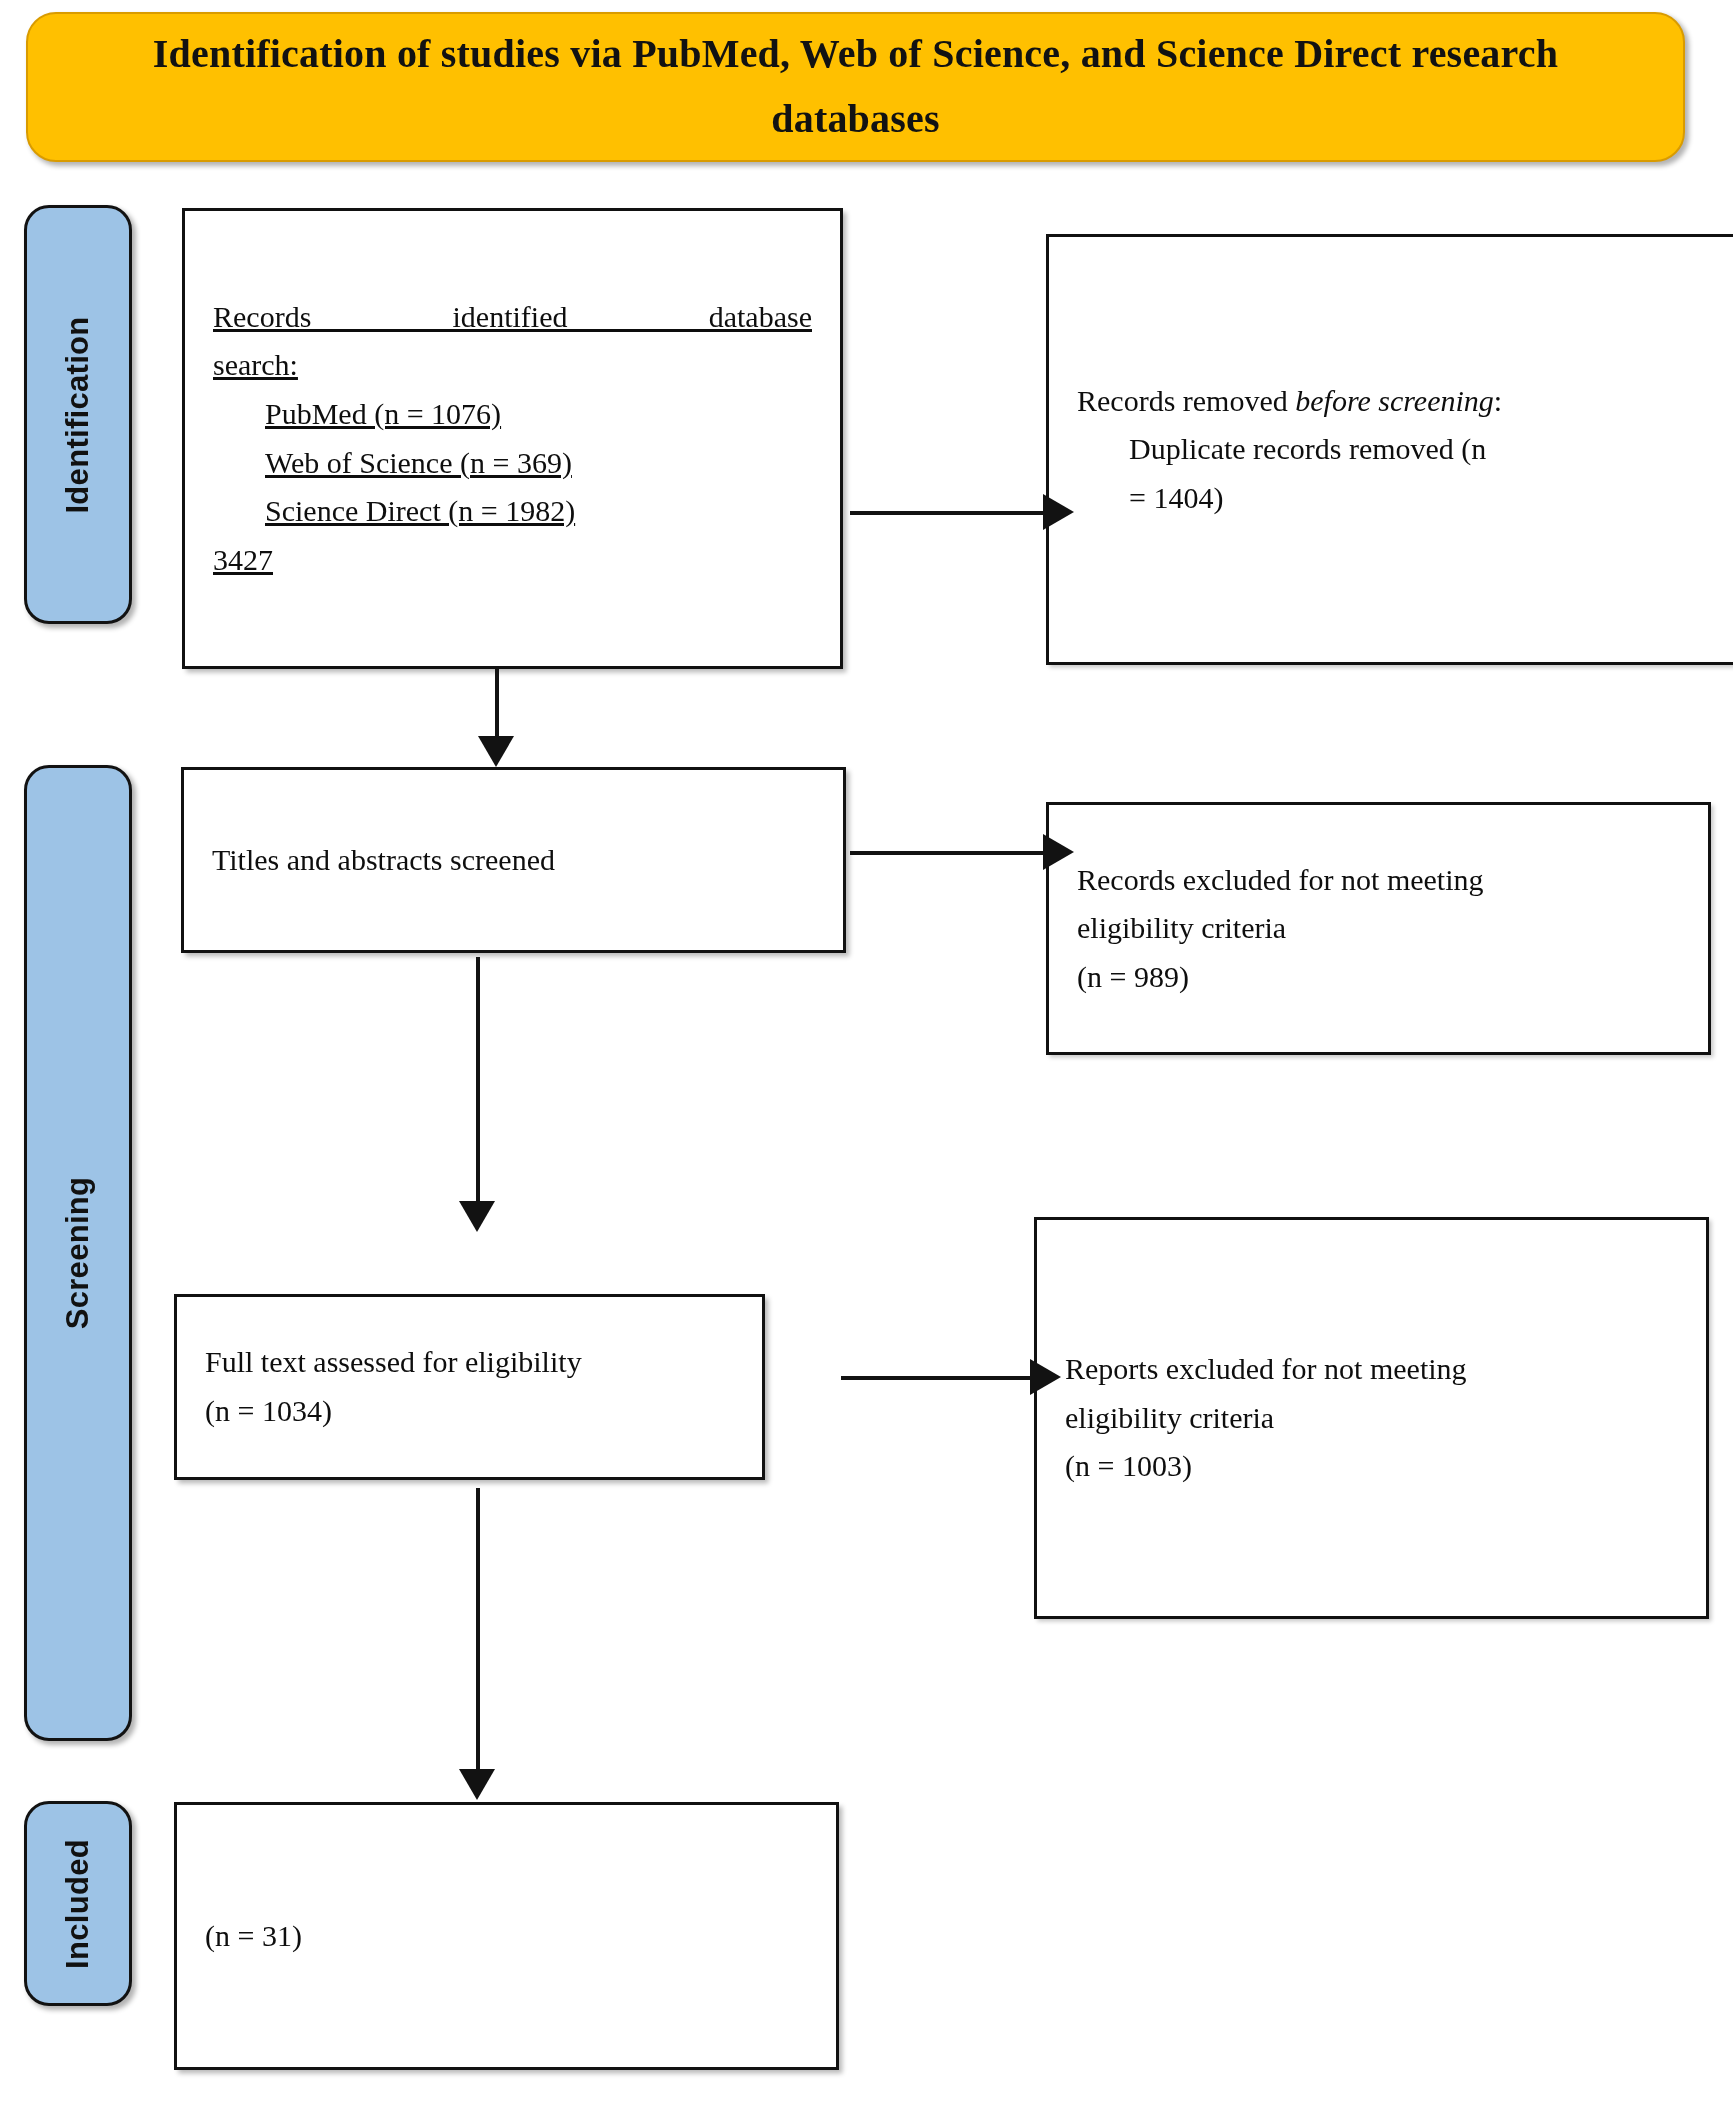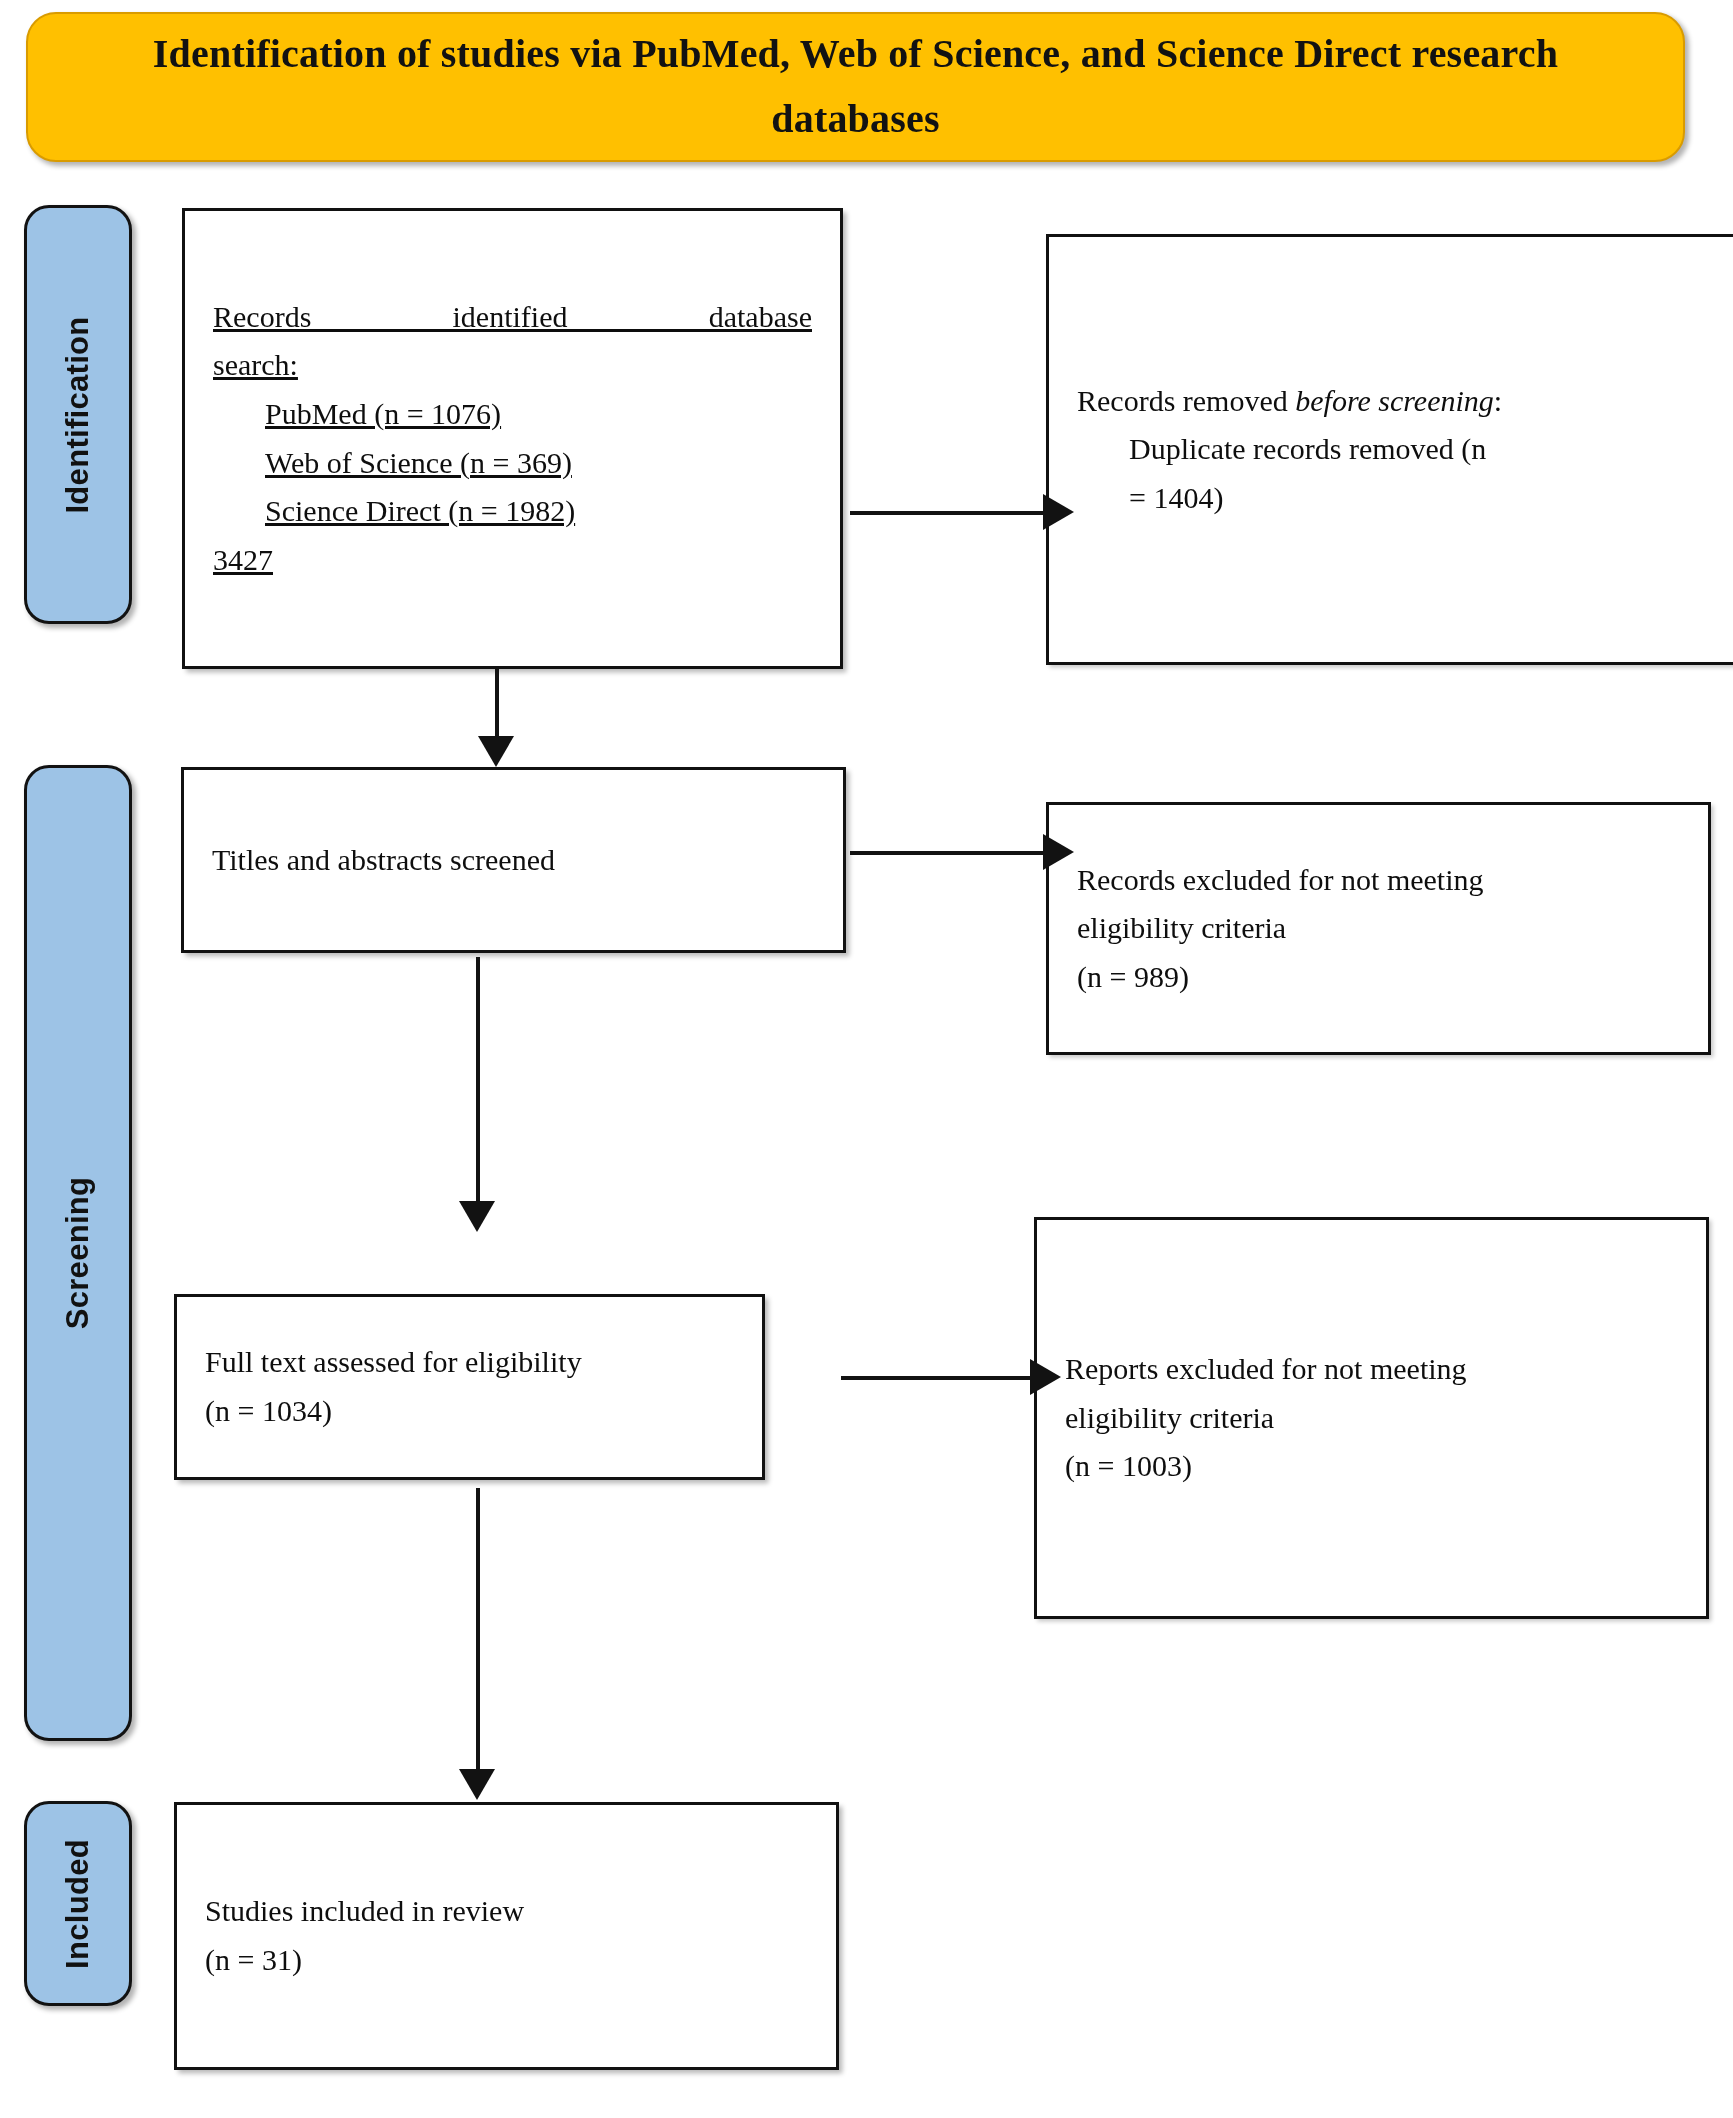--- a/index.html
+++ b/index.html
@@ -227,19 +227,18 @@
     <div class="arrow-right" style="left:189px; top:0.5px;"></div>
   </div>
 
   <div class="conn" style="left:458px; top:1488px; width:43px; height:318px;">
     <div class="shaft-v" style="left:18.3px; height:286px;"></div>
     <div class="arrow-down" style="left:0.5px; top:281px;"></div>
   </div>
 
   <div class="node" style="left:174px; top:1802px; width:665px; height:268px;">
     <div class="node-body">
-      <span class="line">Studies included in review</span>
       <span class="line">(n = 31)</span>
     </div>
   </div>
 
 </div>
 
 
 </body></html>

